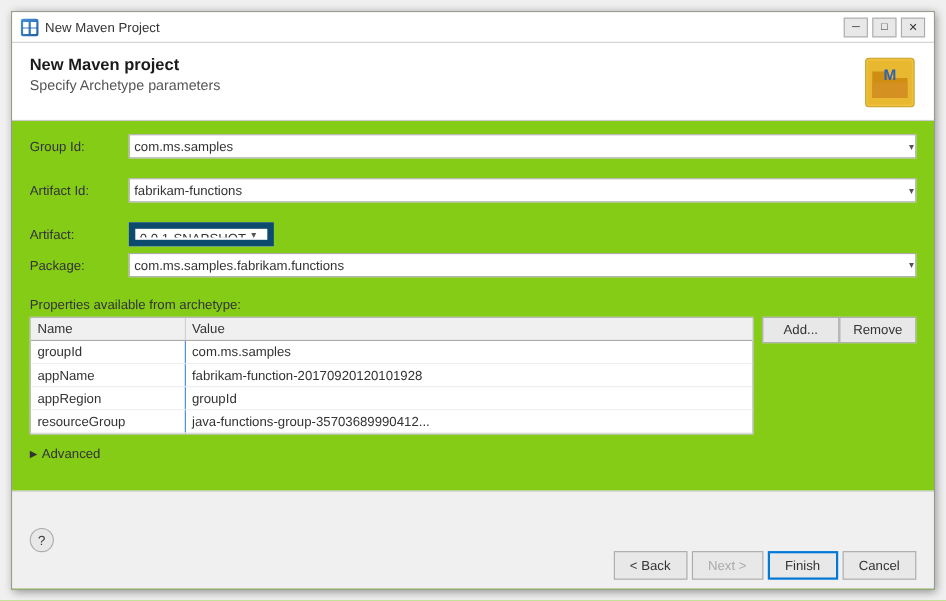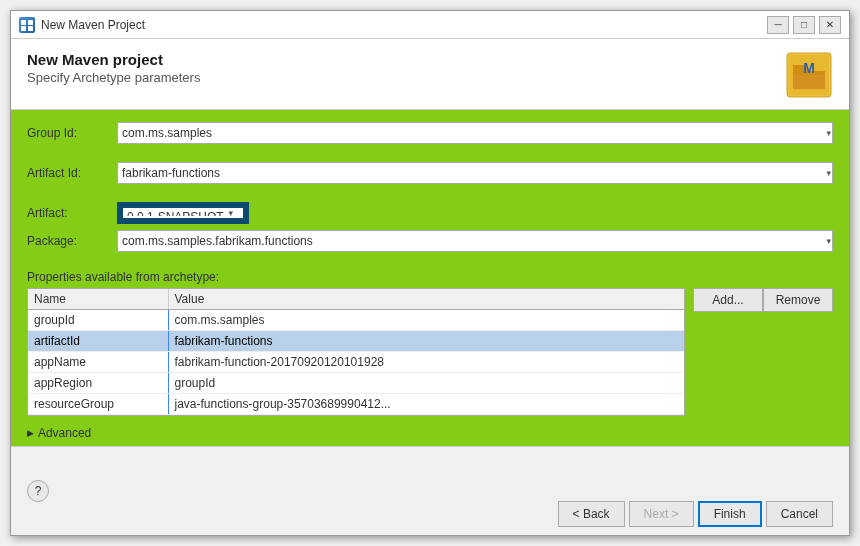--- a/index.html
+++ b/index.html
@@ -372,24 +372,20 @@
             <thead>
               <tr>
                 <th>Name</th>
                 <th>Value</th>
               </tr>
             </thead>
             <tbody id="prop-table-body">
             <tr>
                   <td>groupId</td>
                   <td>com.ms.samples</td>
-                </tr>
-                <tr class="selected">
-                  <td>artifactId</td>
-                  <td>fabrikam-functions</td>
                 </tr>
                 <tr>
                   <td>appName</td>
                   <td>fabrikam-function-20170920120101928</td>
                 </tr>
                 <tr>
                   <td>appRegion</td>
                   <td>groupId</td>
                 </tr>
                 <tr>

